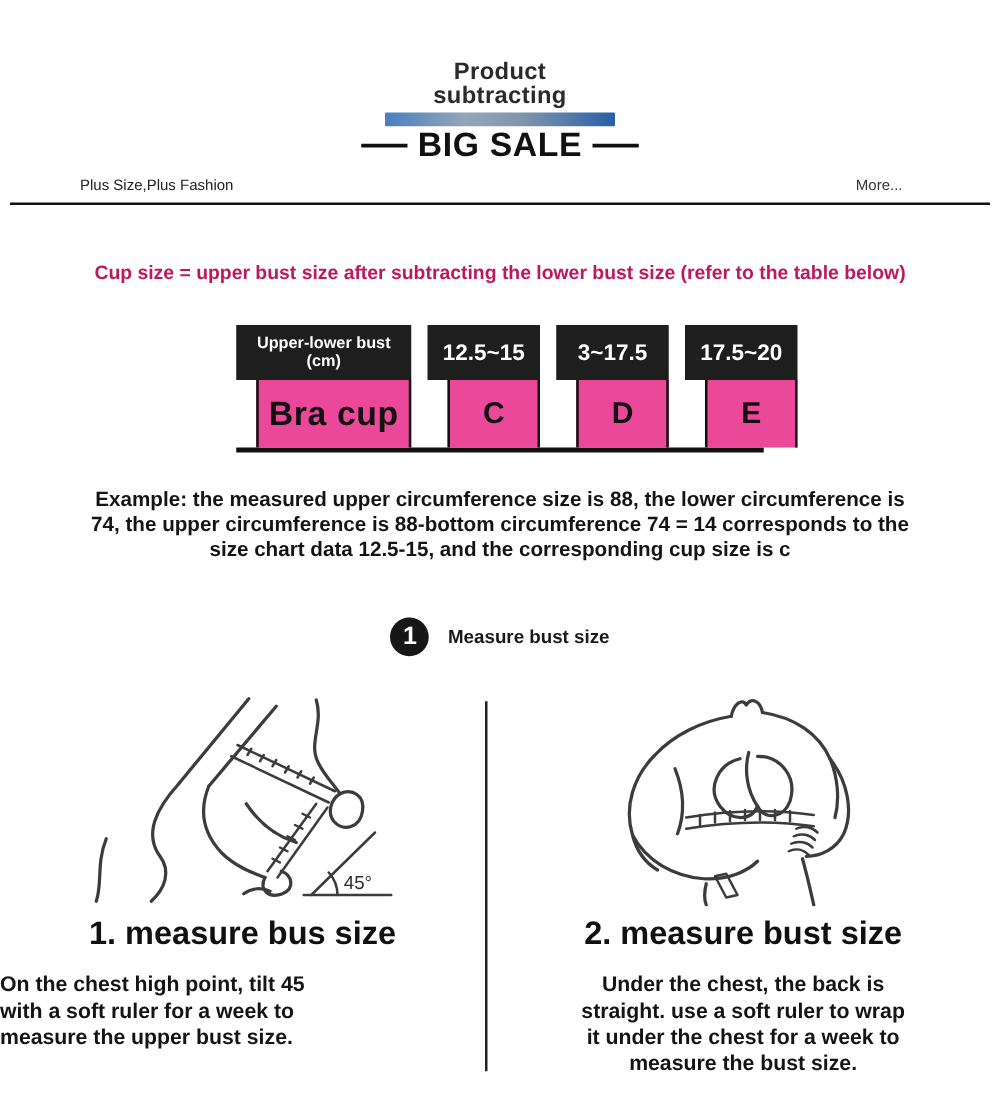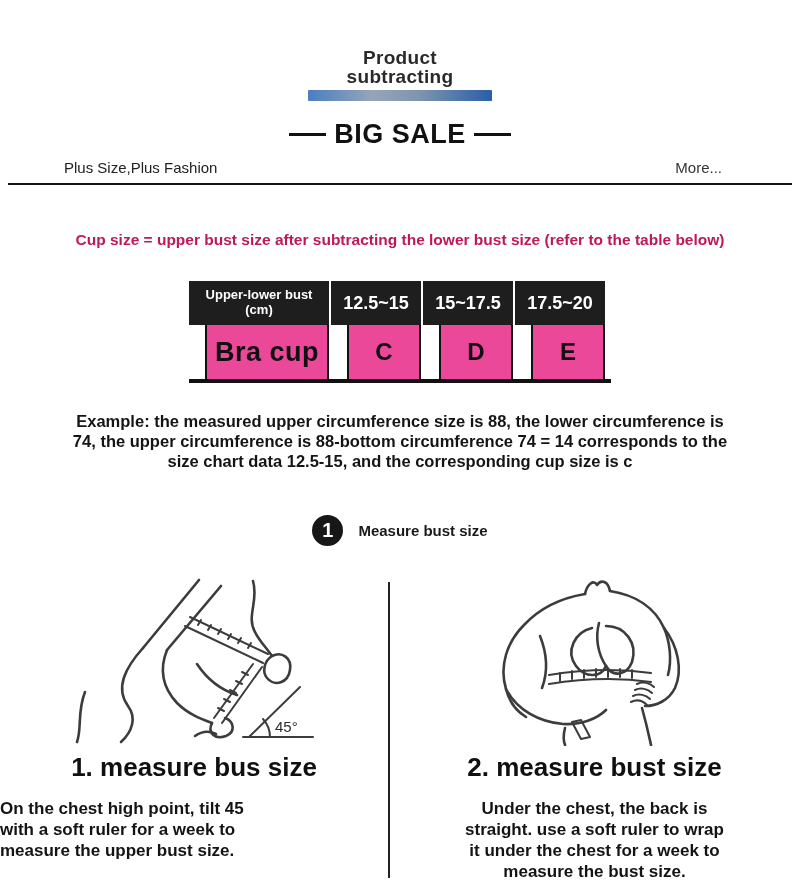--- a/index.html
+++ b/index.html
@@ -3,33 +3,33 @@
 <meta charset="utf-8">
 <style>
   * { margin:0; padding:0; box-sizing:border-box; }
   html,body { width:800px; height:892px; background:#ffffff; color:#161616;
               font-family:"Liberation Sans", sans-serif; overflow:hidden; }
 
   .top { padding-top:48px; text-align:center; }
   .title { font-size:19px; font-weight:bold; line-height:1.0; color:#2a2a2a; letter-spacing:.3px; }
   .blue-bar { width:184px; height:11px; margin:4px auto 0 auto; border-radius:1px;
               background:linear-gradient(90deg,#4a7fc1 0%,#95a5b8 35%,#7f95ad 60%,#2f66ae 88%,#2a5ea8 100%); }
-  .bigsale-row { margin-top:18px; display:flex; align-items:center; justify-content:center; gap:8px; }
+  .bigsale-row { margin-top:0; display:flex; align-items:center; justify-content:center; gap:8px; }
   .dash { width:37px; height:3px; background:#111; }
   .bigsale { font-size:27px; font-weight:bold; letter-spacing:.5px; color:#111; }
 
   .tagline-row { margin-top:9px; display:flex; justify-content:space-between;
-                 padding:0 78px 0 64px; font-size:15px; color:#222; }
+                 padding:0 78px 0 64px; font-size:12px; color:#222; }
   .more { color:#333; cursor:pointer; }
   .rule { margin:7px 8px 0 8px; border:none; border-top:2px solid #141414; }
 
   .cup-note { margin-top:46px; text-align:center; font-size:15.5px; font-weight:bold; color:#be185d; }
 
   .size-table { width:422px; margin:32px auto 0 auto; border-bottom:4px solid #111; }
-  .t-row { display:grid; grid-template-columns:140px 90px 90px 90px; column-gap:2px; }
+  .t-row { display:grid; grid-template-columns:140px 90px 90px 90px; column-gap:13px; }
   .t-head { background:#1e1e1e; color:#fff; height:44px; display:flex; flex-direction:column;
             align-items:center; justify-content:center; font-weight:bold; font-size:18px; }
   .t-head.corner { font-size:13px; line-height:1.15; }
   .t-body { background:#ec4899; color:#111; height:54px; display:flex; align-items:center;
             justify-content:center; font-weight:bold; font-size:24px;
             border-left:2px solid #111; border-right:2px solid #111;margin-left:16px; }
   .t-body.rowlabel { font-size:27px; letter-spacing:.5px; }
 
   .example { margin:28px auto 0 auto; width:710px; text-align:center;
              font-size:16.5px; font-weight:bold; line-height:1.22; color:#141414; }
@@ -78,21 +78,21 @@
 
 <div class="cup-note">Cup size = upper bust size after subtracting the lower bust size (refer to the table below)</div>
 
 <div class="size-table">
   <div class="t-row">
     <div class="t-head corner" style="background: rgb(30, 30, 30);">
       <div>Upper-lower bust</div>
       <div>(cm)</div>
     </div>
     <div class="t-head" style="background: rgb(30, 30, 30);">12.5~15</div>
-    <div class="t-head" style="background: rgb(30, 30, 30);">15~17.5</div>
+    <div class="t-head" style="background: rgb(30, 30, 30);">3~17.5</div>
     <div class="t-head" style="background: rgb(30, 30, 30);">17.5~20</div>
   </div>
   <div class="t-row">
     <div class="t-body rowlabel">Bra cup</div>
     <div class="t-body">C</div>
     <div class="t-body">D</div>
     <div class="t-body">E</div>
   </div>
 </div>
 

